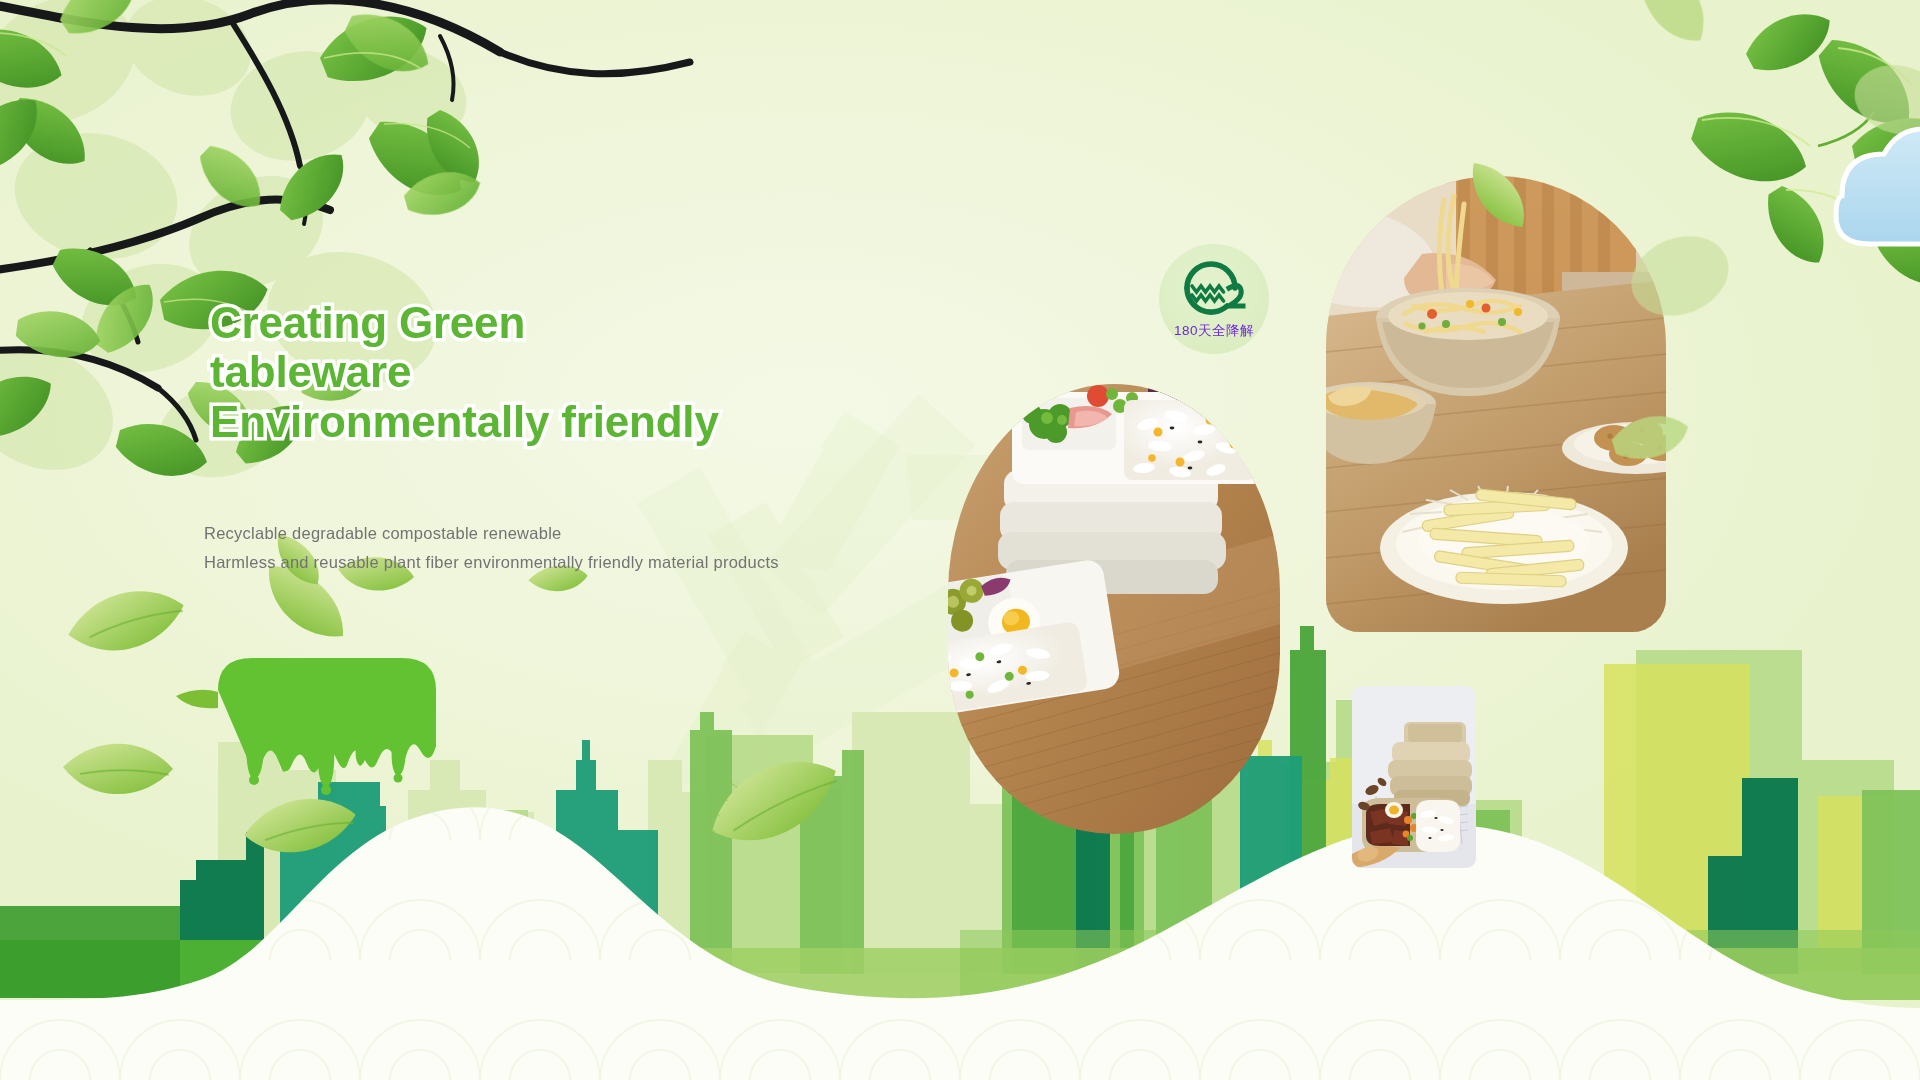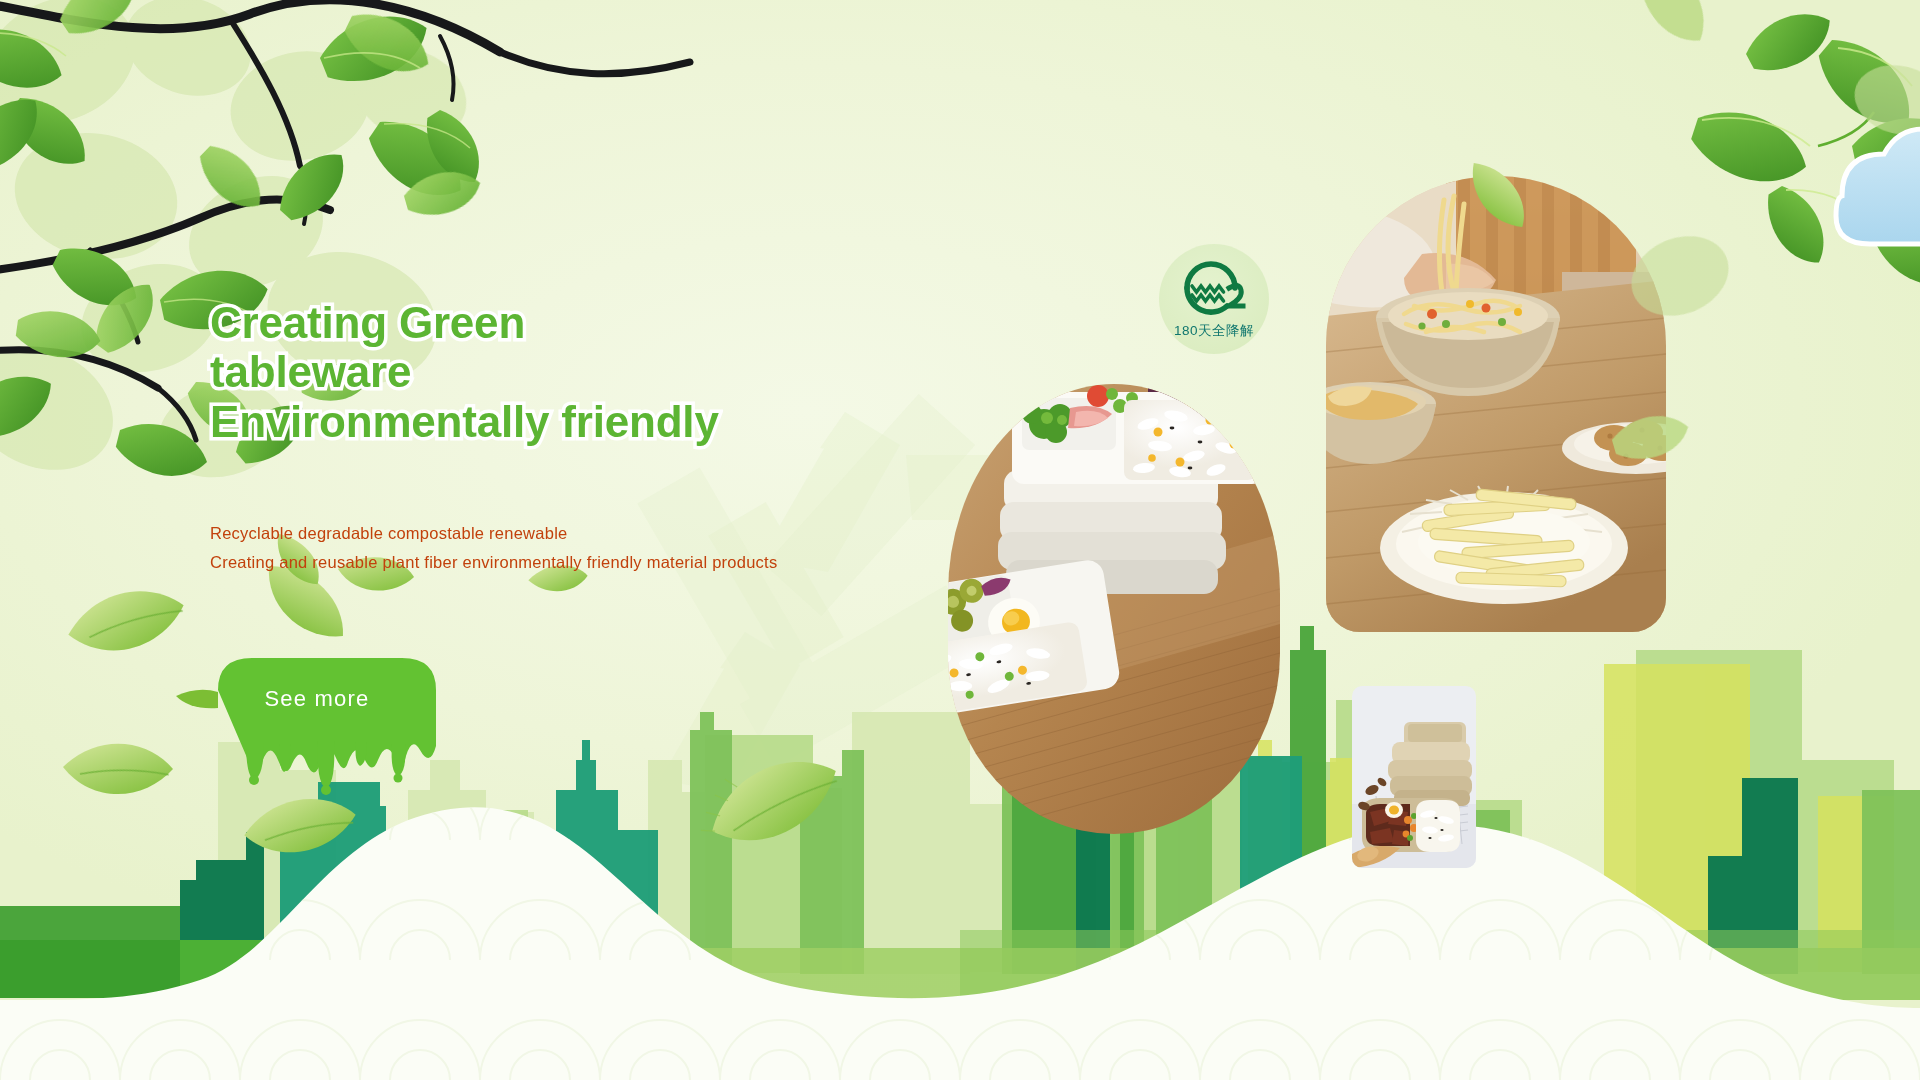--- a/index.html
+++ b/index.html
@@ -23,22 +23,22 @@
   .headline {
     position:absolute; left:210px; top:298px; width:700px;
     font-size:44px; line-height:1.12; font-weight:800;
     color:#5cb533; letter-spacing:-0.2px;
     -webkit-text-stroke:7px #ffffff;
     paint-order:stroke fill;
     text-shadow:0 0 0 #fff;
   }
   .headline span { display:block; }
   .sub {
-    position:absolute; left:210px;
-    font-size:16.5px; color:#c2410c; letter-spacing:.25px;
+    position:absolute; left:204px;
+    font-size:16.5px; color:#737373; letter-spacing:.25px;
     white-space:nowrap;
   }
   .sub-1 { top:524px; }
   .sub-2 { top:553px; }
 
   
   .btn-wrap { position:absolute; left:212px; top:668px; width:210px; height:125px; }
   .btn-label {
     position:absolute; left:0; top:18px; width:210px; text-align:center;
     color:#ffffff; font-size:22px; letter-spacing:1.2px;
@@ -46,21 +46,21 @@
   }
 
   
   .badge { position:absolute; left:1159px; top:244px; width:110px; height:110px; }
   .badge-circle {
     position:absolute; inset:0; border-radius:50%;
     background:radial-gradient(circle at 45% 40%, #e4f2ce 0%, #dcedc2 70%, #d6e9b8 100%);
   }
   .badge-text {
     position:absolute; left:0; top:78px; width:110px; text-align:center;
-    color:#0f766e; font-size:13.5px; letter-spacing:.5px;
+    color:#6d28d9; font-size:13.5px; letter-spacing:.5px;
   }
 
   
   .photo { position:absolute; overflow:hidden; }
   .photo-1 {
     left:948px; top:384px; width:332px; height:450px;
     border-radius:166px 166px 166px 166px / 210px 210px 180px 180px;
   }
   .photo-2 {
     left:1326px; top:176px; width:340px; height:456px;
@@ -733,25 +733,22 @@
     </g>
   </svg>
 
   <div class="headline">
     <span>Creating Green</span>
     <span>tableware</span>
     <span>Environmentally friendly</span>
   </div>
 
   <div class="sub sub-1">Recyclable degradable compostable renewable</div>
-  <div class="sub sub-2">Creating and reusable plant fiber environmentally friendly material products</div>
-
-  <div class="btn-wrap">
-    <div class="btn-label">See more</div>
-  </div>
+  <div class="sub sub-2">Harmless and reusable plant fiber environmentally friendly material products</div>
+
 
   <div class="badge">
     <div class="badge-circle"></div>
     <svg viewBox="0 0 110 110" style="position:absolute;inset:0;width:110px;height:110px">
       <path d="M28 44 a24 24 0 1 1 48 0" fill="none" stroke="#0f7a42" stroke-width="5.5" stroke-linecap="round"></path>
       <path d="M28 44 a24 24 0 0 0 40 18" fill="none" stroke="#0f7a42" stroke-width="5.5" stroke-linecap="round"></path>
       <g stroke="#0f7a42" stroke-width="3.6" fill="none" stroke-linecap="round">
         <path d="M33 42 l4.5 6 l4.5 -6 l4.5 6 l4.5 -6 l4.5 6 l4.5 -6 l4.5 6"></path>
         <path d="M33 51 l4.5 6 l4.5 -6 l4.5 6 l4.5 -6 l4.5 6 l4.5 -6 l4.5 6"></path>
       </g>

